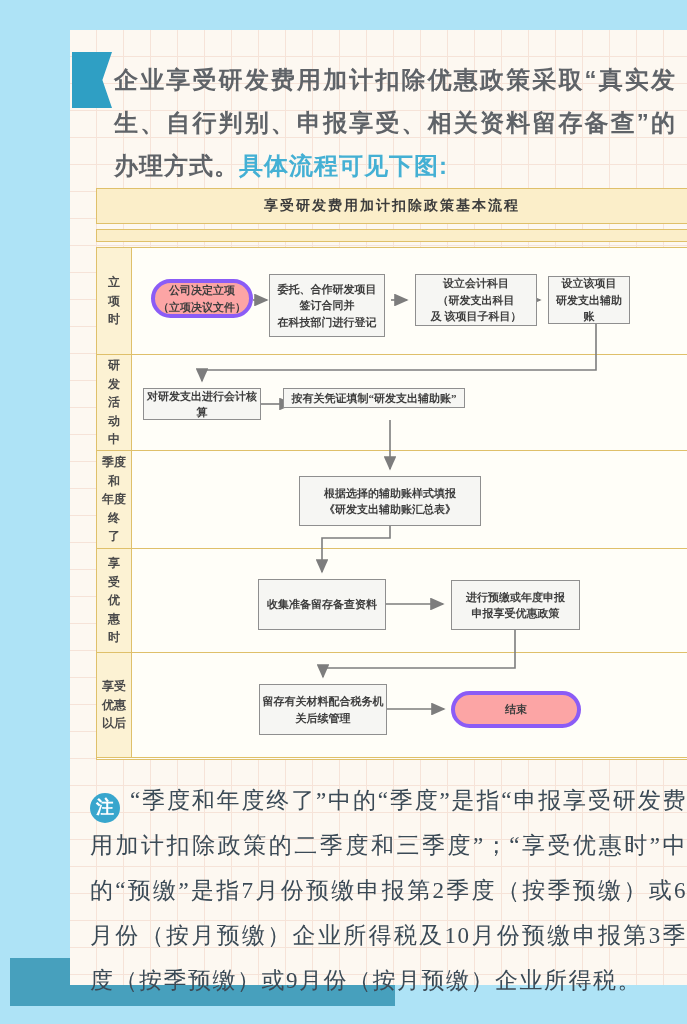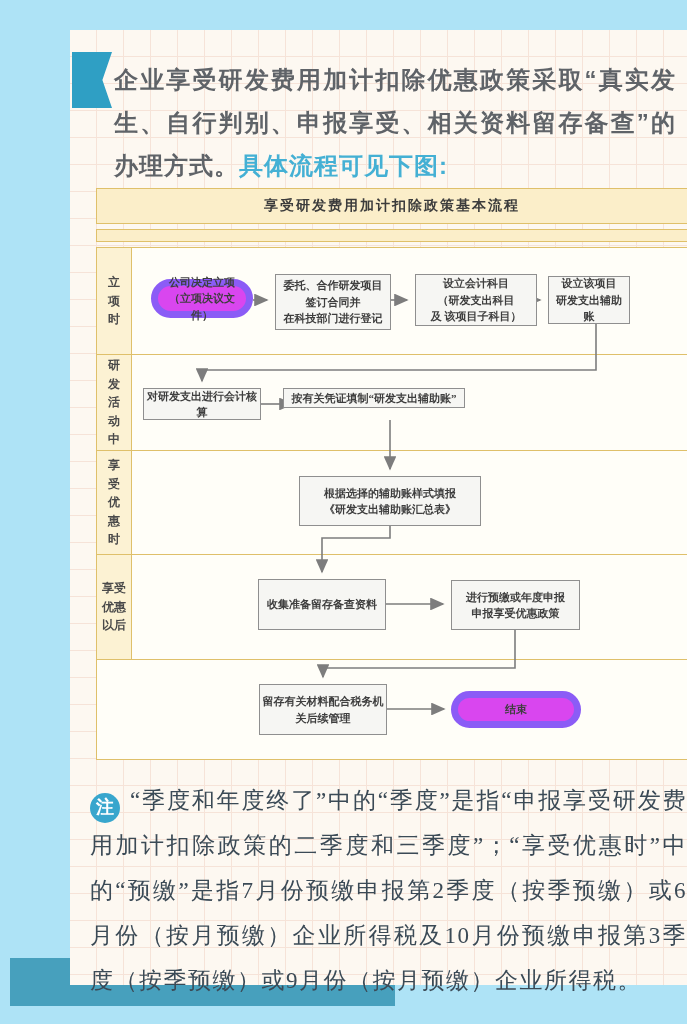--- a/index.html
+++ b/index.html
@@ -42,21 +42,21 @@
              font-size:12px;line-height:1.55;color:#4a4a4a;}
   .frow-content{flex:1;background:#fffef8;}
 
   
   .flow-body{position:absolute;left:36px;top:0;width:555px;height:510px;}
   .flow-body svg{position:absolute;inset:0;}
   .fnode{position:absolute;box-sizing:border-box;display:flex;align-items:center;justify-content:center;
          text-align:center;white-space:pre-line;background:#f6f6f3;border:1.5px solid #8f8f8f;
          font-family:"Liberation Serif",serif;font-weight:bold;font-size:11px;line-height:1.5;
          color:#3e3e3e;padding:2px;}
-  .fnode.pill{background:#d946ef;border:7px solid #8b5cf6;border-radius:20px;}
+  .fnode.pill{background:#fca5a5;border:4px solid #8b5cf6;border-radius:20px;}
 
   
   .note{position:absolute;left:20px;top:748px;width:597px;
         font-family:"Liberation Serif",serif;font-size:23px;line-height:45px;
         letter-spacing:1.5px;color:#3b4a56;text-align:justify;}
   .badge{display:inline-flex;width:30px;height:30px;border-radius:50%;background:#38a6cd;color:#ffffff;
          align-items:center;justify-content:center;font-family:"Liberation Sans",sans-serif;
          font-weight:bold;font-size:18px;letter-spacing:0;margin-right:10px;vertical-align:-5px;}
 </style>
 </head>
@@ -80,20 +80,28 @@
 项
 时</div>
           <div class="frow-content"></div>
         </div>
         <div class="frow" style="height:96px">
           <div class="row-label">研
 发
 活
 动
 中</div>
+          <div class="frow-content"></div>
+        </div>
+        <div class="frow" style="height:98px">
+          <div class="row-label">季度
+和
+年度
+终
+了</div>
           <div class="frow-content"></div>
         </div>
         <div class="frow" style="height:104px">
           <div class="row-label">享
 受
 优
 惠
 时</div>
           <div class="frow-content"></div>
         </div>
@@ -120,21 +128,21 @@
               <path d="M257,172 V221" marker-end="url(#arw)"></path>
               <path d="M257,278 V290 H189 V324" marker-end="url(#arw)"></path>
               <path d="M253,356 H310" marker-end="url(#arw)"></path>
               <path d="M382,382 V420 H190 V429" marker-end="url(#arw)"></path>
               <path d="M254,461 H311" marker-end="url(#arw)"></path>
             </g>
           </svg>
 
           <div class="fnode pill" style="left:18px;top:31px;width:102px;height:39px">公司决定立项
 （立项决议文件）</div>
-          <div class="fnode" style="left:142px;top:26px;width:116px;height:56px">委托、合作研发项目
+          <div class="fnode" style="left:136px;top:26px;width:116px;height:63px">委托、合作研发项目
 签订合同并
 在科技部门进行登记</div>
           <div class="fnode" style="left:282px;top:26px;width:122px;height:52px">设立会计科目
 （研发支出科目
 及 该项目子科目）</div>
           <div class="fnode" style="left:415px;top:28px;width:82px;height:48px">设立该项目
 研发支出辅助账</div>
 
           <div class="fnode" style="left:10px;top:140px;width:118px;height:32px">对研发支出进行会计核算</div>
           <div class="fnode" style="left:150px;top:140px;width:182px;height:20px">按有关凭证填制“研发支出辅助账”</div>

